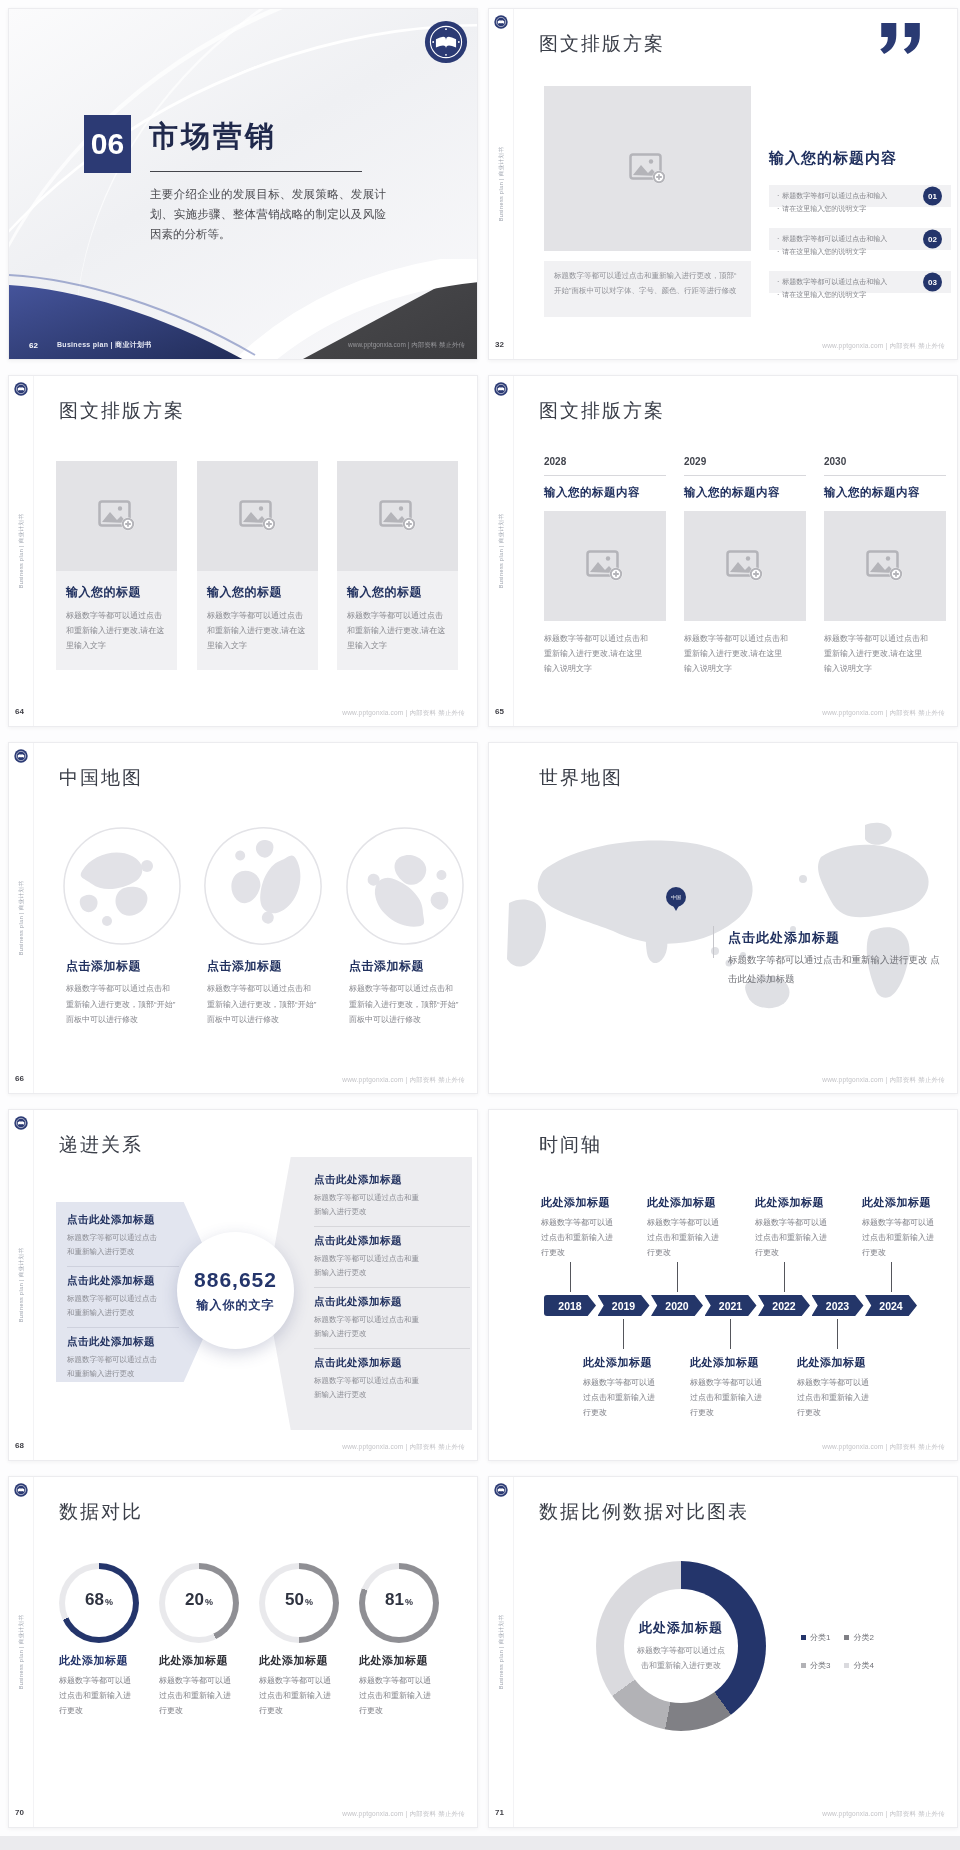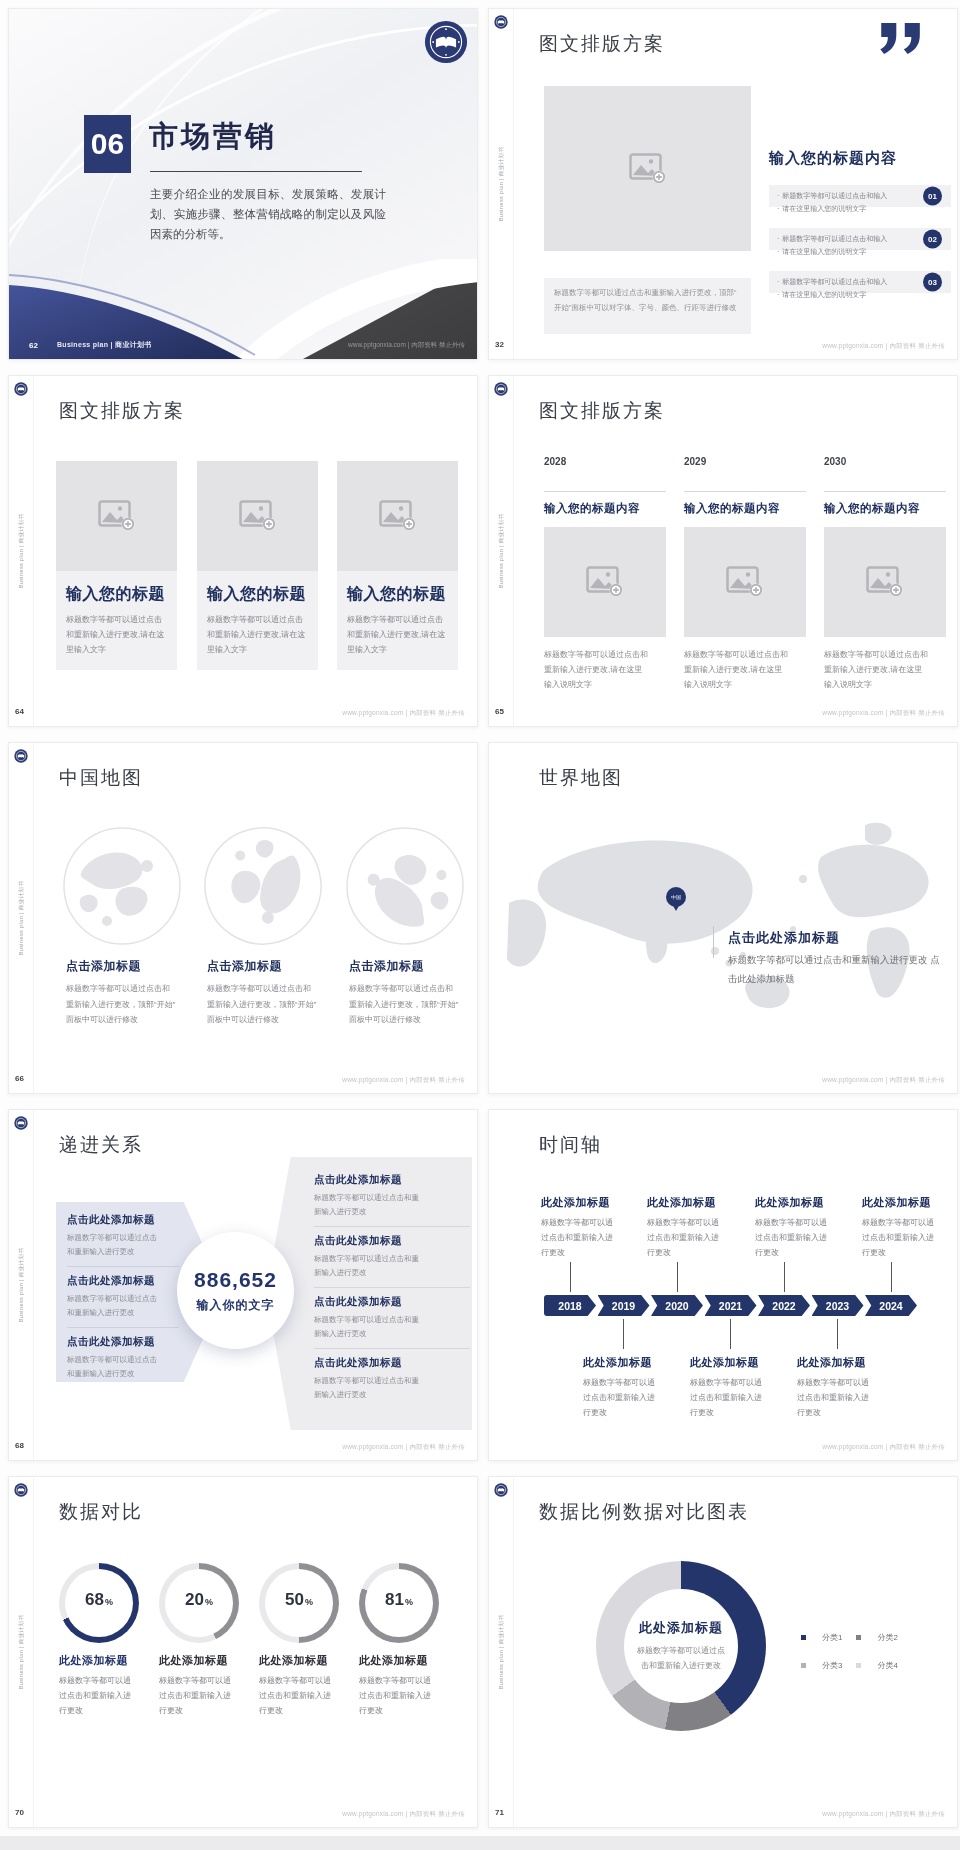--- a/index.html
+++ b/index.html
@@ -36,39 +36,39 @@
   .s62-fwm{position:absolute;right:14px;bottom:9px;font-size:6.5px;color:#97979b;}
   .s62-logo{position:absolute;left:415px;top:11px;width:44px;height:44px;}
 
   
   .ph{background:#e3e3e6;position:absolute;display:flex;align-items:center;justify-content:center;}
   .navyh{font-weight:700;color:#21315f;font-family:Liberation Mono, monospace;}
   .gtxt{color:#85868c;}
 
   
   .s63-ph{left:55px;top:77px;width:207px;height:165px;}
-  .s63-cap{position:absolute;left:55px;top:269px;width:207px;height:56px;background:#f1f1f3;box-sizing:border-box;
+  .s63-cap{position:absolute;left:55px;top:252px;width:207px;height:56px;background:#f1f1f3;box-sizing:border-box;
            padding:8px 10px;font-size:7.5px;line-height:1.95;color:#8f9096;}
   .s63-quote{position:absolute;left:390px;top:14px;}
   .s63-h{position:absolute;left:280px;top:140px;font-size:15px;letter-spacing:1px;}
   .s63-item{position:absolute;left:280px;width:182px;height:22px;background:#f1f1f3;box-sizing:border-box;padding:5px 34px 5px 8px;}
   .s63-item .brow{font-size:7px;line-height:1.8;color:#83848a;white-space:nowrap;}
   .s63-item .brow::before{content:"·";margin-right:3px;color:#83848a;}
   .badge{position:absolute;right:9px;top:50%;transform:translateY(-50%);width:19px;height:19px;border-radius:50%;
          background:#24356b;color:#fff;font-size:8px;font-weight:700;display:flex;align-items:center;justify-content:center;}
 
   
   .s64-ph{width:121px;height:110px;top:85px;}
   .s64-card{position:absolute;top:195px;width:121px;height:99px;background:#f1f1f3;box-sizing:border-box;padding:13px 10px 0;}
-  .s64-card .ch{font-size:16px;letter-spacing:.5px;}
+  .s64-card .ch{font-size:12px;letter-spacing:.5px;}
   .s64-card .ct{margin-top:7px;font-size:8px;line-height:1.9;width:100px;}
 
   
   .s65-col{position:absolute;top:80px;width:122px;}
-  .s65-year{font-size:10px;font-weight:700;color:#41444d;padding-bottom:24px;border-bottom:1px solid #d8d8dc;}
+  .s65-year{font-size:10px;font-weight:700;color:#41444d;padding-bottom:8px;border-bottom:1px solid #d8d8dc;}
   .s65-h{margin-top:9px;font-size:11.5px;letter-spacing:.5px;}
   .s65-ph{position:relative;margin-top:11px;width:122px;height:110px;background:#e3e3e6;display:flex;align-items:center;justify-content:center;}
   .s65-t{margin-top:10px;font-size:8px;line-height:1.9;width:106px;}
 
   
   .globe{position:absolute;top:83px;width:120px;height:120px;}
   .s66-blk{position:absolute;top:215px;width:132px;}
   .s66-blk .ch{font-size:12px;letter-spacing:.5px;}
   .s66-blk .ct{margin-top:6px;font-size:8px;line-height:1.95;width:110px;}
 
@@ -121,21 +121,21 @@
   .s70-blk .ct{margin-top:6px;font-size:8px;line-height:1.85;color:#7d7e85;width:76px;}
 
   
   .donut{position:absolute;left:107px;top:84px;width:170px;height:170px;border-radius:50%;}
   .donut::after{content:"";position:absolute;inset:28px;background:#fff;border-radius:50%;}
   .donut-center{position:absolute;left:107px;top:84px;width:170px;height:170px;display:flex;flex-direction:column;
                 align-items:center;justify-content:center;z-index:2;text-align:center;}
   .donut-center .ch{font-size:13px;letter-spacing:1px;}
   .donut-center .ct{margin-top:6px;font-size:8px;line-height:1.9;width:92px;color:#85868c;}
   .legend-row{position:absolute;display:flex;gap:14px;align-items:center;}
-  .litem{display:flex;align-items:center;gap:16px;font-size:8px;color:#6f7076;}
+  .litem{display:flex;align-items:center;gap:4px;font-size:8px;color:#6f7076;}
   .sq{width:5px;height:5px;display:inline-block;}
 </style>
 </head>
 <body>
 
 <div class="slide s62" style="left:8px;top:8px;">
   <div class="wave w1"></div>
   <div class="wave w2"></div>
   <div class="wave w3"></div>
   <div class="s62-logo">

